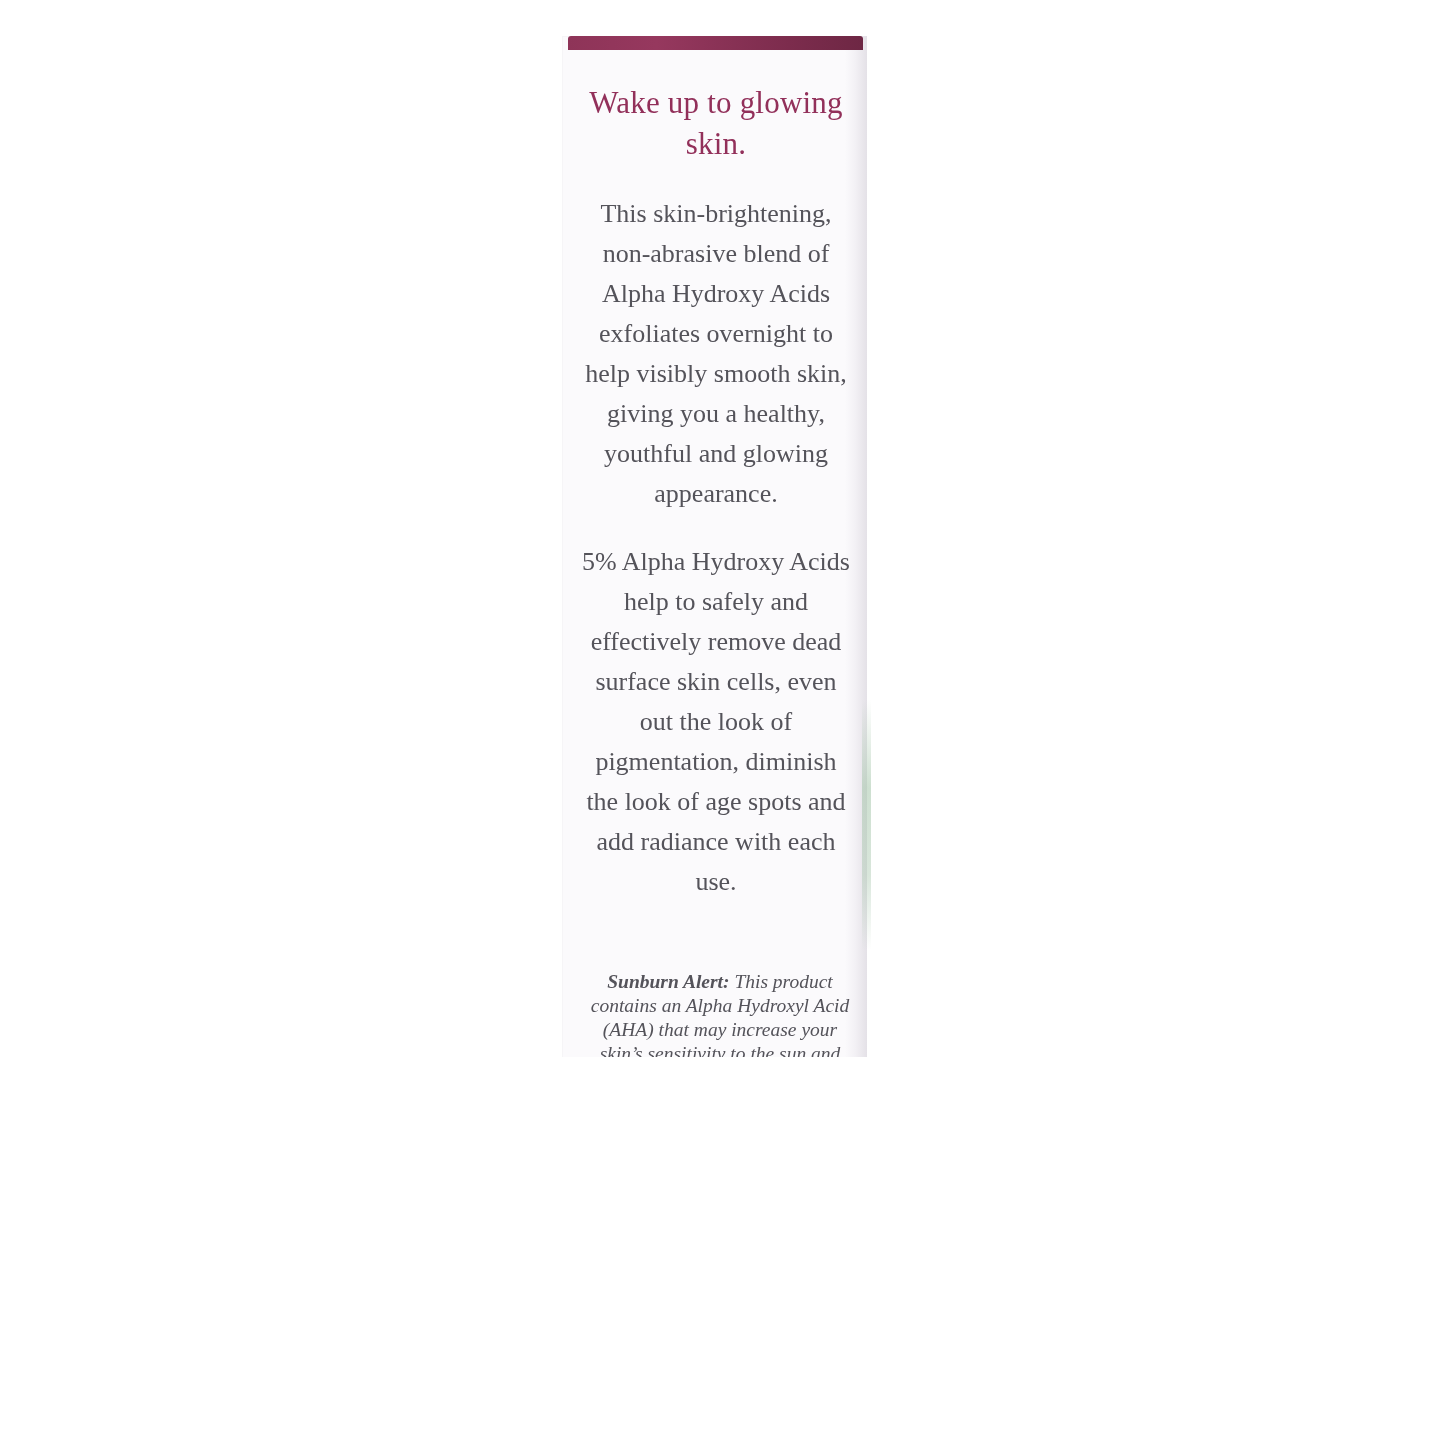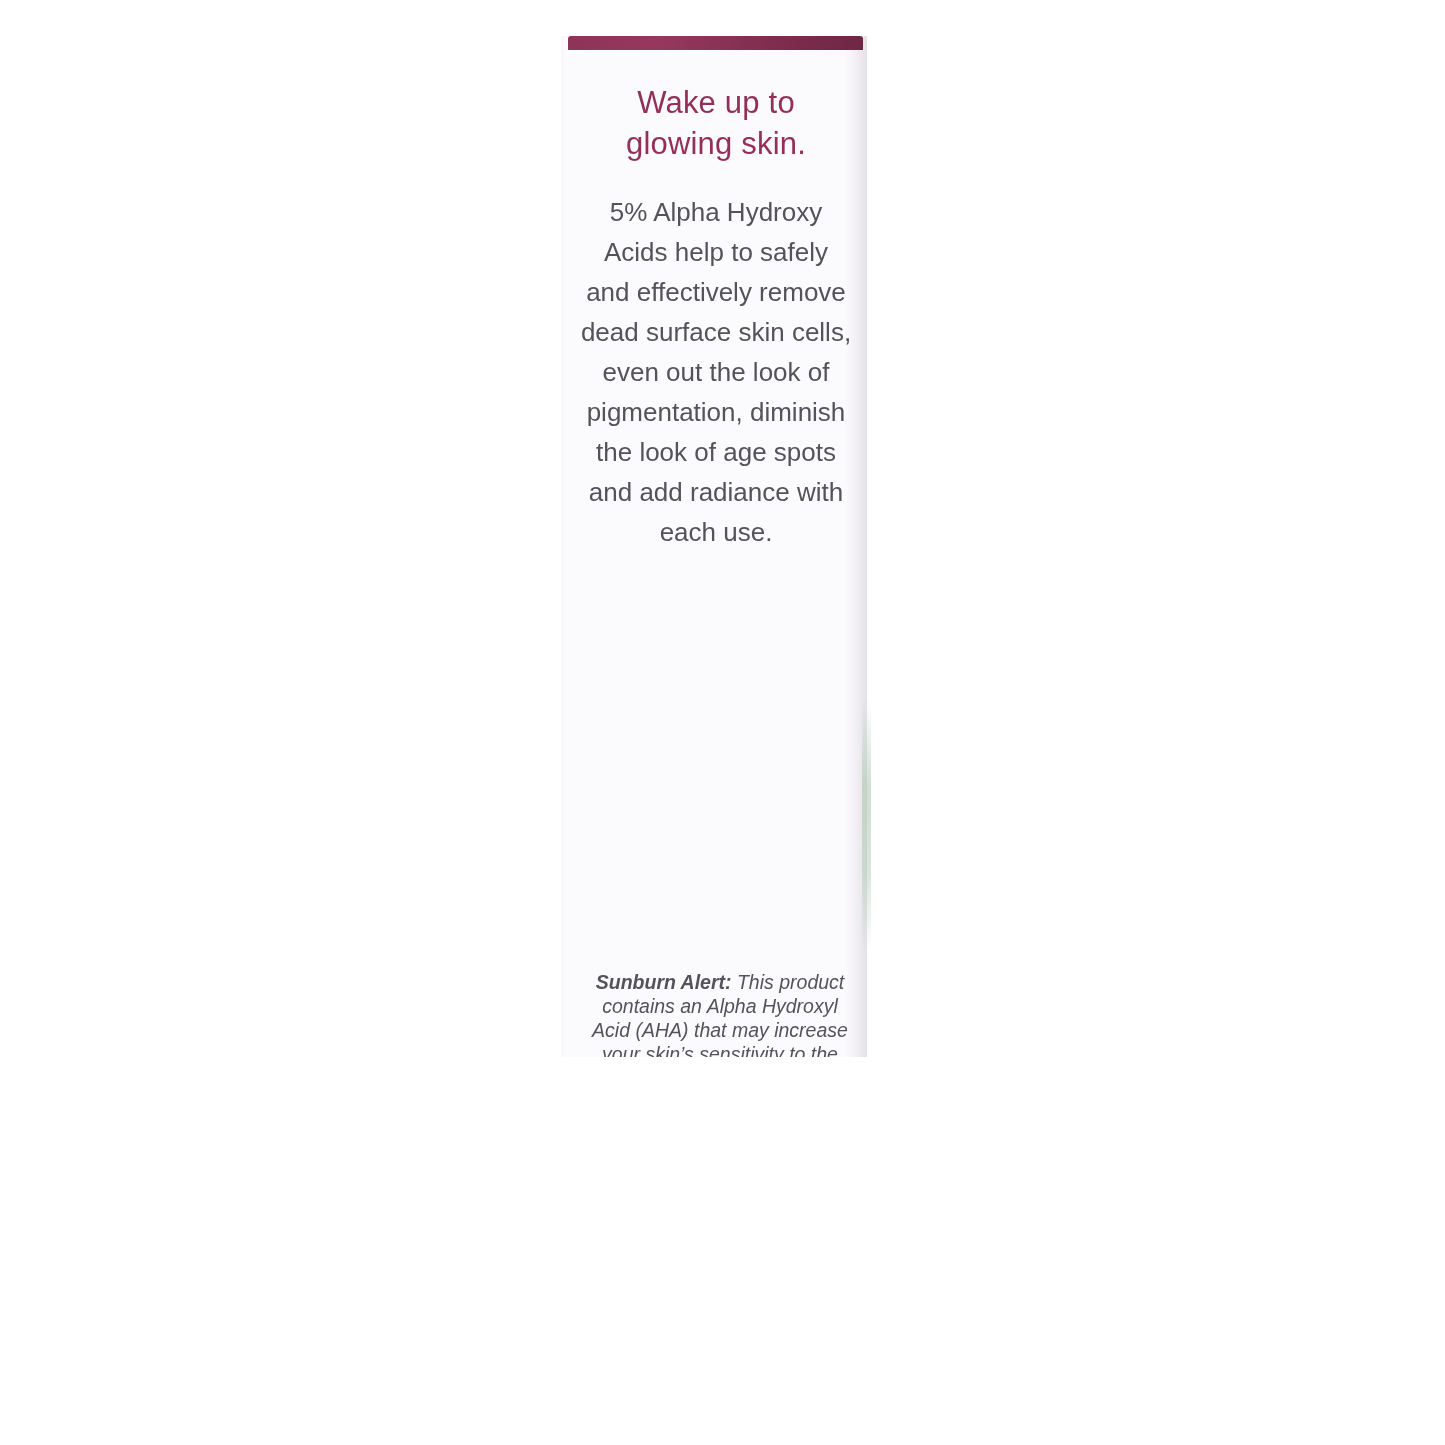--- a/index.html
+++ b/index.html
@@ -6,21 +6,21 @@
     margin: 0;
     padding: 0;
     background: #ffffff;
   }
   #shot {
     position: relative;
     width: 1445px;
     height: 1057px;
     background: #ffffff;
     overflow: hidden;
-    font-family: Liberation Sans, sans-serif;
+    font-family: Liberation Serif, serif;
   }
 
   
   .carton {
     position: absolute;
     left: 562px;
     top: 36px;
     width: 303px;
     height: 1400px;
     background: #fbfafc;
@@ -111,20 +111,21 @@
 <div id="shot">
 
   <div class="edge-left"></div>
   <div class="carton"></div>
   <div class="edge-right"></div>
   <div class="green-hint"></div>
   <div class="top-strip"></div>
 
   <div class="content">
     <div class="headline">Wake up to glowing skin.</div>
+    <div class="para">This skin-brightening, non-abrasive blend of Alpha Hydroxy Acids exfoliates overnight to help visibly smooth skin, giving you a healthy, youthful and glowing appearance.</div>
     <div class="para second">5% Alpha Hydroxy Acids help to safely and effectively remove dead surface skin cells, even out the look of pigmentation, diminish the look of age spots and add radiance with each use.</div>
   </div>
 
   <div class="alert">
     <b>Sunburn Alert:</b><span> This product contains an Alpha Hydroxyl Acid (AHA) that may increase your skin’s sensitivity to the sun and particularly the possibility of sunburn. Use a sunscreen, wear protective clothing and limit sun exposure while using this product and for a week afterwards. Use only as directed, avoid contact with eyes or irritated skin. If irritation occurs, discontinue use and consult a physician.</span>
   </div>
 
 </div>
 
 </body></html>

